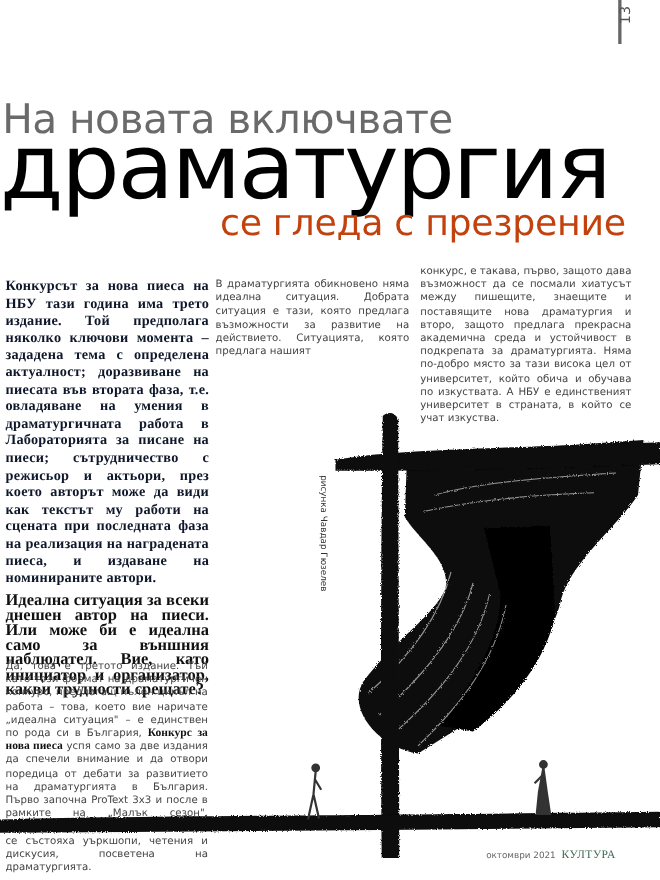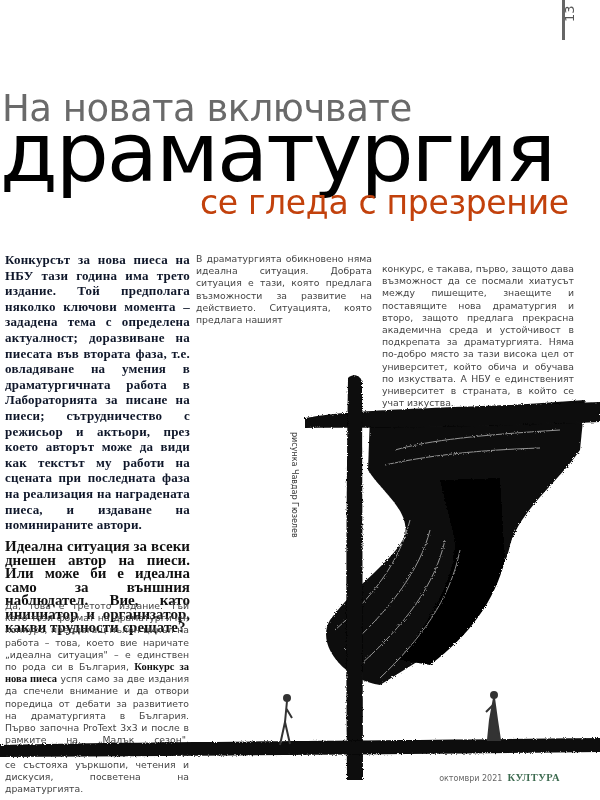--- a/index.html
+++ b/index.html
@@ -26,29 +26,29 @@
   .question { position: absolute; left: 5px; top: 540px; width: 185px; font-family: "Liberation Serif", serif;
     font-weight: bold; font-size: 15px; line-height: 13.5px; color: #111; text-align: justify; }
 
   .body-text { font-family: "DejaVu Sans", sans-serif; font-size: 9.3px; line-height: 12.2px; color: #444;
     text-align: justify; }
   .body-text p { margin-bottom: 9px; }
   .body-text b { font-family: "Liberation Serif", serif; color: #111; font-size: 10.5px; }
 
   .col1-answer { position: absolute; left: 5px; top: 600px; width: 184px; }
   .col2 { position: absolute; left: 196px; top: 253px; width: 176px; }
-  .col3 { position: absolute; left: 382px; top: 263px; width: 192px; }
+  .col3 { position: absolute; left: 382px; top: 241px; width: 192px; }
 
   .illustration { position: absolute; left: 0; top: 360px; width: 600px; height: 420px; }
   .credit { position: absolute; left: 299px; top: 432px; font-size: 8px; color: #333; white-space: nowrap;
     transform: rotate(90deg); transform-origin: left top; font-family: "DejaVu Sans", sans-serif; }
 
   .footer { position: absolute; right: 40px; top: 772px; font-size: 8px; color: #666; white-space: nowrap; }
   .footer .date { font-family: "DejaVu Sans", sans-serif; }
-  .footer .brand { font-family: "Liberation Serif", serif; font-weight: bold; color: #3d6b50; font-size: 10.5px; letter-spacing: 0.5px; margin-left: 3px; }
+  .footer .brand { font-family: "Liberation Serif", serif; font-weight: normal; color: #3d6b50; font-size: 10.5px; letter-spacing: 0.5px; margin-left: 3px; }
 </style>
 </head>
 <body>
 
 <div class="page-num-bar"></div>
 <div class="page-num">13</div>
 
 <div class="kicker">На новата включвате</div>
 <div class="headline">драматургия</div>
 <div class="subline">се гледа с презрение</div>

